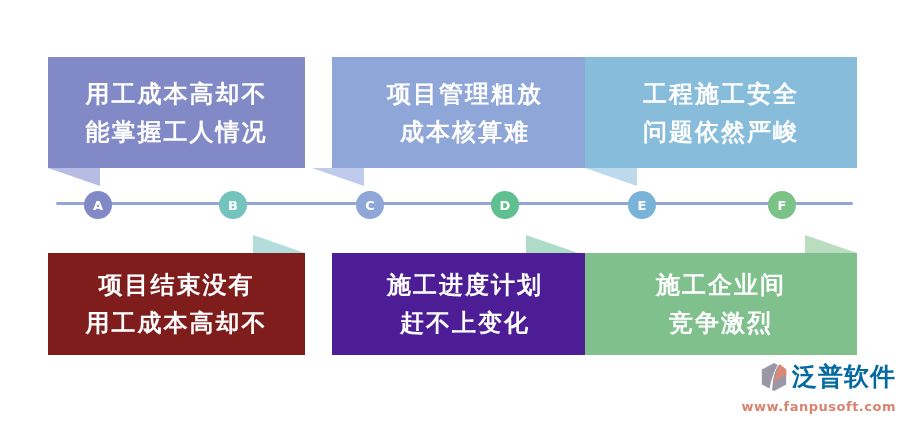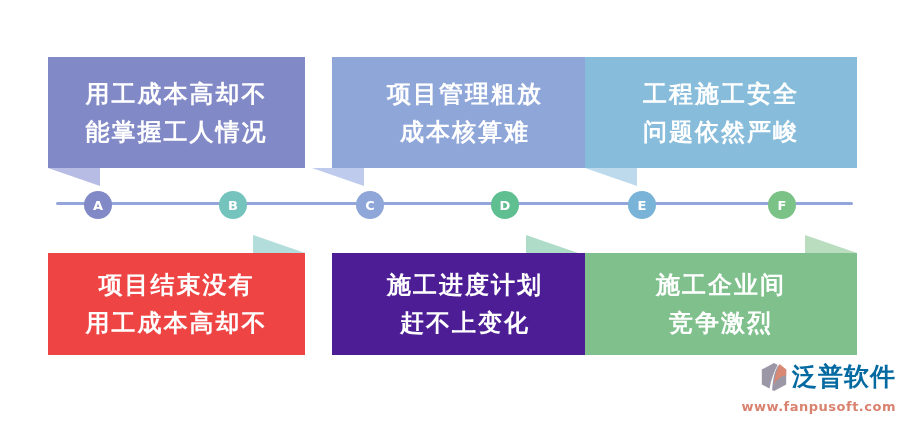--- a/index.html
+++ b/index.html
@@ -74,21 +74,21 @@
   <div class="node nB" style="background-color: rgb(116, 195, 189);">B</div>
   <div class="node nC" style="background-color: rgb(143, 166, 217);">C</div>
   <div class="node nD" style="background-color: rgb(95, 191, 145);">D</div>
   <div class="node nE" style="background-color: rgb(121, 180, 216);">E</div>
   <div class="node nF" style="background-color: rgb(123, 194, 135);">F</div>
 
   <div class="tail up u1" style="background-color: rgb(178, 221, 218);"></div>
   <div class="tail up u2" style="background-color: rgb(174, 220, 200);"></div>
   <div class="tail up u3" style="background-color: rgb(185, 221, 190);"></div>
 
-  <div class="box bottom b1" style="background-color: #ef4444;">
+  <div class="box bottom b1" style="background-color: #7f1d1d;">
     <div class="tline">项目结束没有</div>
     <div class="tline">用工成本高却不</div>
   </div>
   <div class="box bottom b2" style="background-color: #4c1d95;">
     <div class="tline">施工进度计划</div>
     <div class="tline">赶不上变化</div>
   </div>
   <div class="box bottom b3" style="background-color: rgb(127, 192, 140);">
     <div class="tline">施工企业间</div>
     <div class="tline">竞争激烈</div>

